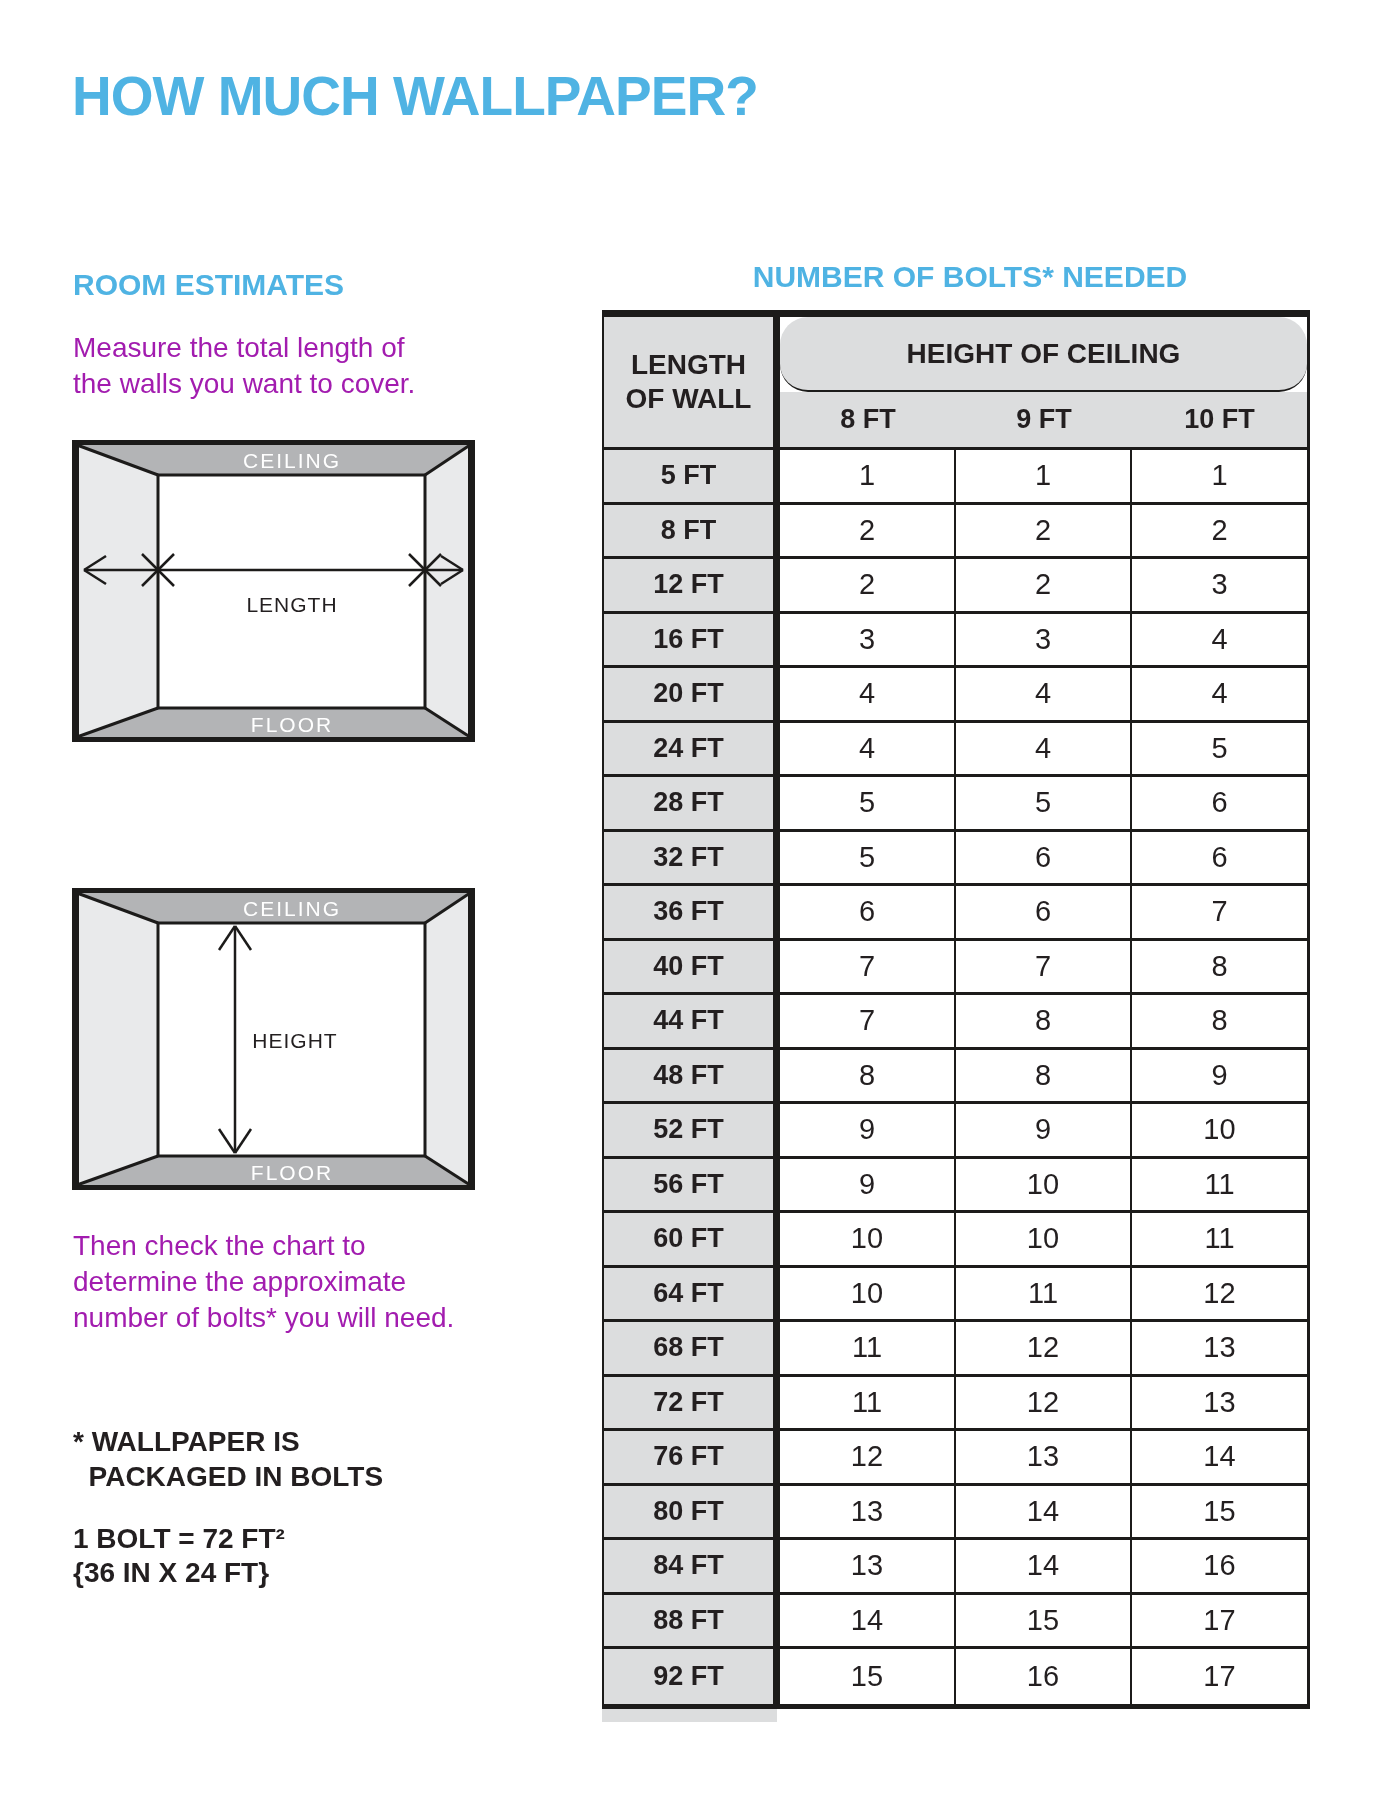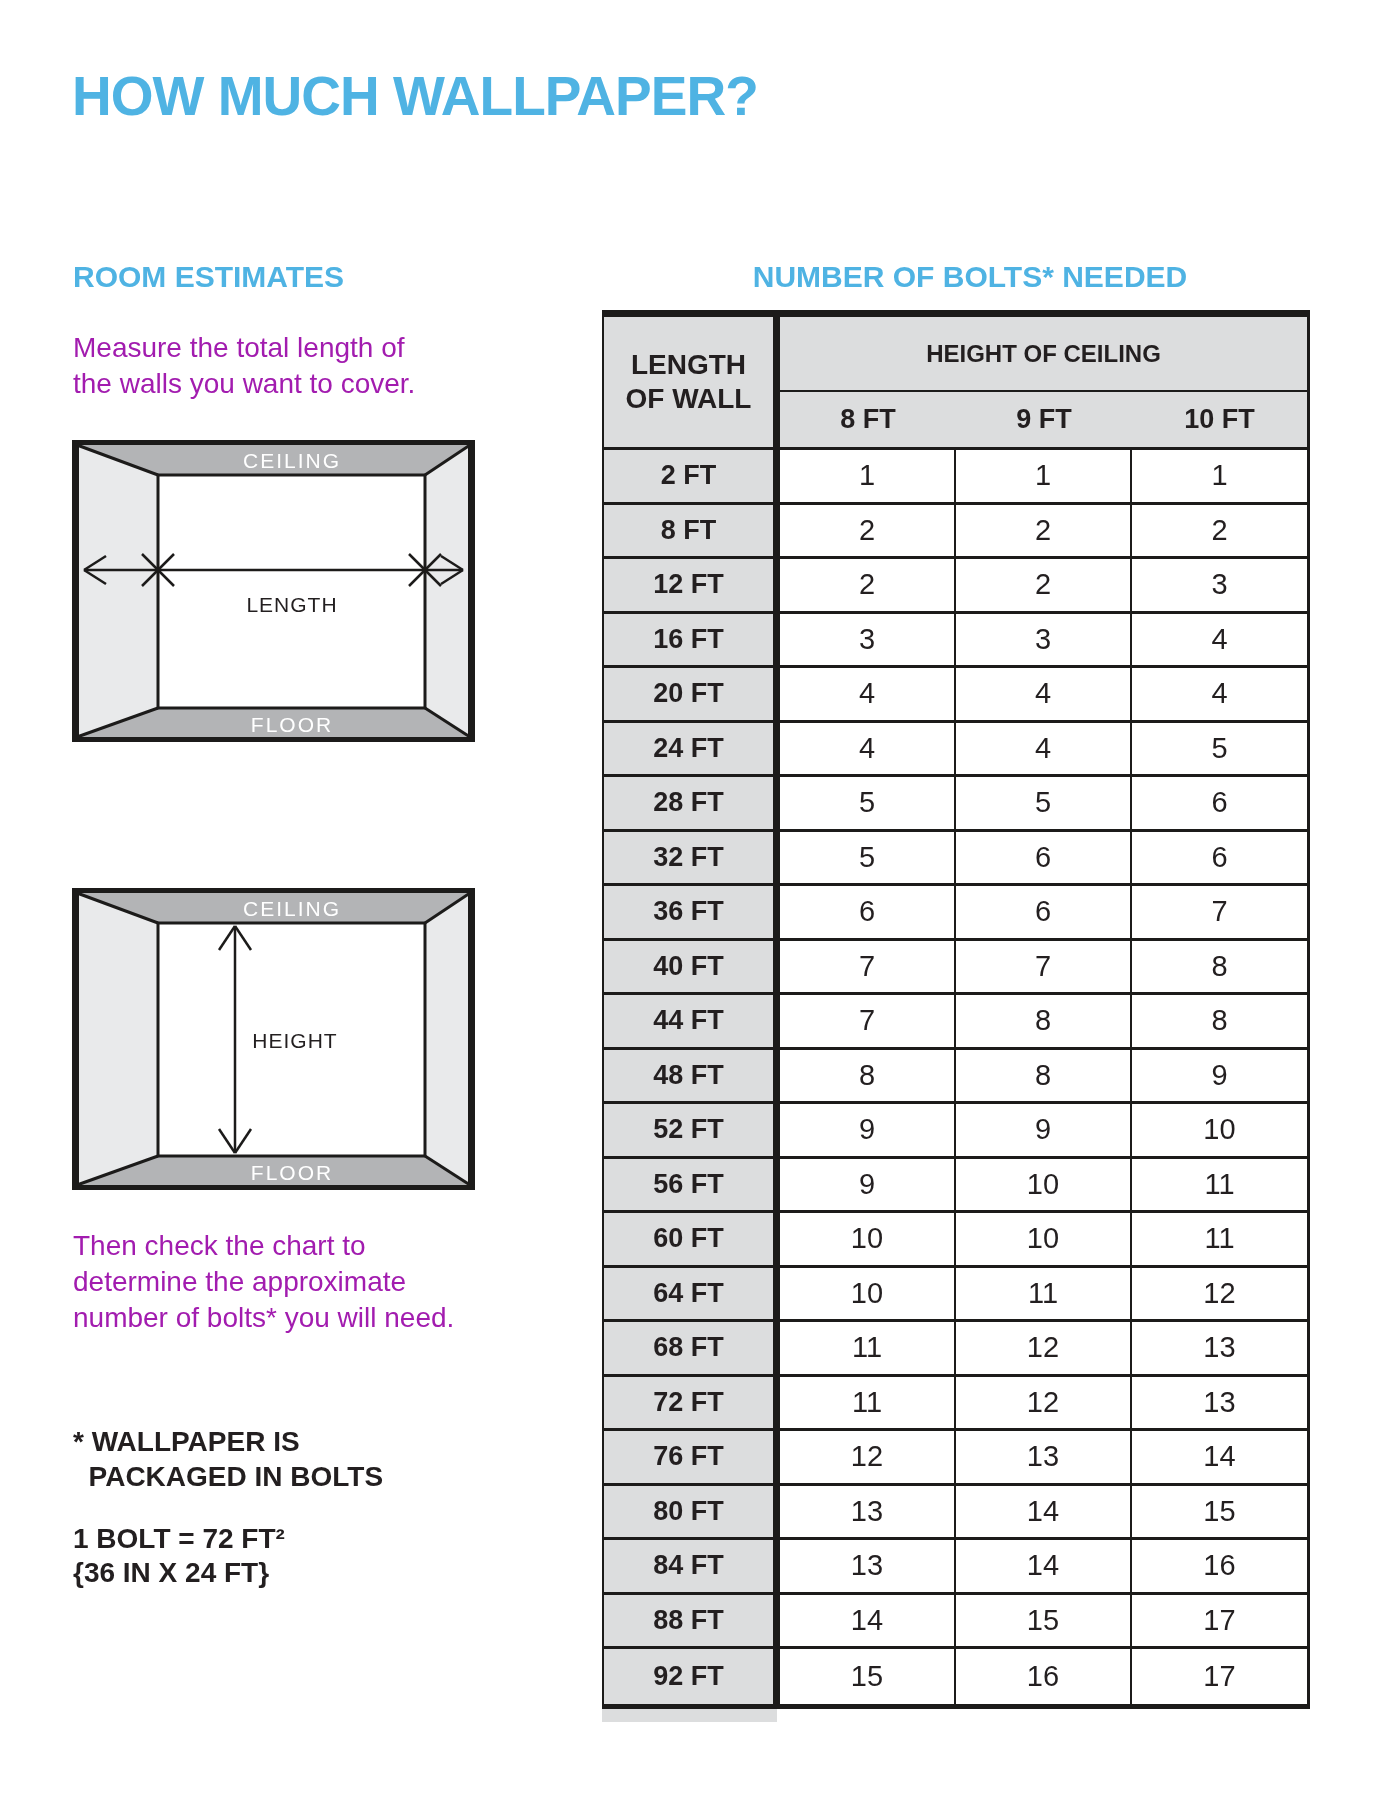--- a/index.html
+++ b/index.html
@@ -7,21 +7,21 @@
     position:relative;width:1391px;height:1800px;background:#ffffff;overflow:hidden;
     font-family:"Liberation Sans","DejaVu Sans",sans-serif;color:#231f20;padding-left:22px;
   }
   .abs{position:absolute;}
   .page-title{
     left:72px;top:64px;font-size:55px;font-weight:bold;color:#4fb3e3;letter-spacing:-1px;
   }
   .section-heading{
     top:260px;font-size:30px;font-weight:bold;color:#4fb3e3;letter-spacing:0px;
   }
-  .room-heading{left:73px;}
+  .room-heading{left:73px;margin-top:8px;}
   .table-heading{left:616px;width:708px;text-align:center;}
   .body-text{
     left:73px;font-size:28px;line-height:36px;white-space:pre-line;color:#a21caf;
   }
   .step1{top:330px;}
   .step2{top:782px;}
   .step3{top:1228px;}
   .footnote{
     left:73px;top:1424px;font-size:28px;line-height:35px;font-weight:bold;white-space:pre-wrap;
   }
@@ -45,21 +45,21 @@
     background:#ffffff;
   }
   .btable > div{box-sizing:border-box;display:flex;align-items:center;justify-content:center;}
   .corner-cell{
     grid-column:1;grid-row:1 / span 2;background:#dcddde;
     border-right:7px solid #1c1b1a;border-bottom:3px solid #1c1b1a;
     font-size:28px;font-weight:bold;text-align:center;white-space:pre-line;line-height:34px;
   }
   .group-cell{
     grid-column:2 / span 3;background:#dcddde;border-bottom:2px solid #1c1b1a;
-    font-size:24px;font-weight:bold;
+    font-size:28px;font-weight:bold;border-radius:28px;
   }
   .subhead-cell{
     background:#dcddde;border-bottom:3px solid #1c1b1a;font-size:27px;font-weight:bold;
   }
   .label-cell{
     background:#dcddde;border-right:7px solid #1c1b1a;border-bottom:3px solid #1c1b1a;
     font-size:27px;font-weight:bold;
   }
   .val-cell{
     background:#ffffff;border-bottom:3px solid #1c1b1a;font-size:29px;
@@ -143,21 +143,21 @@
   <div class="abs table-tab"></div>
 
   <div class="abs btable" id="btable">
     <div class="corner-cell">LENGTH
 OF WALL</div>
     <div class="group-cell">HEIGHT OF CEILING</div>
     <div class="subhead-cell">8 FT</div>
     <div class="subhead-cell">9 FT</div>
     <div class="subhead-cell">10 FT</div>
 
-    <div class="label-cell">2 FT</div>
+    <div class="label-cell">5 FT</div>
     <div class="val-cell c1">1</div>
     <div class="val-cell c2">1</div>
     <div class="val-cell c3">1</div>
 
     <div class="label-cell">8 FT</div>
     <div class="val-cell c1">2</div>
     <div class="val-cell c2">2</div>
     <div class="val-cell c3">2</div>
 
     <div class="label-cell">12 FT</div>

